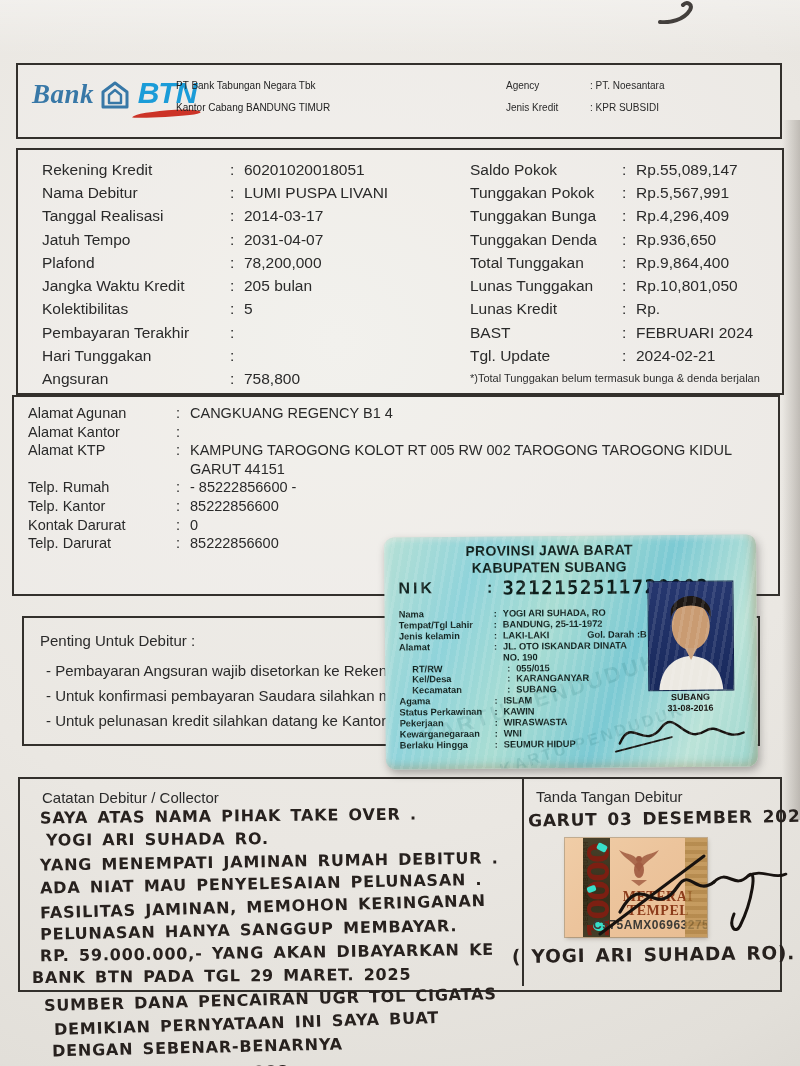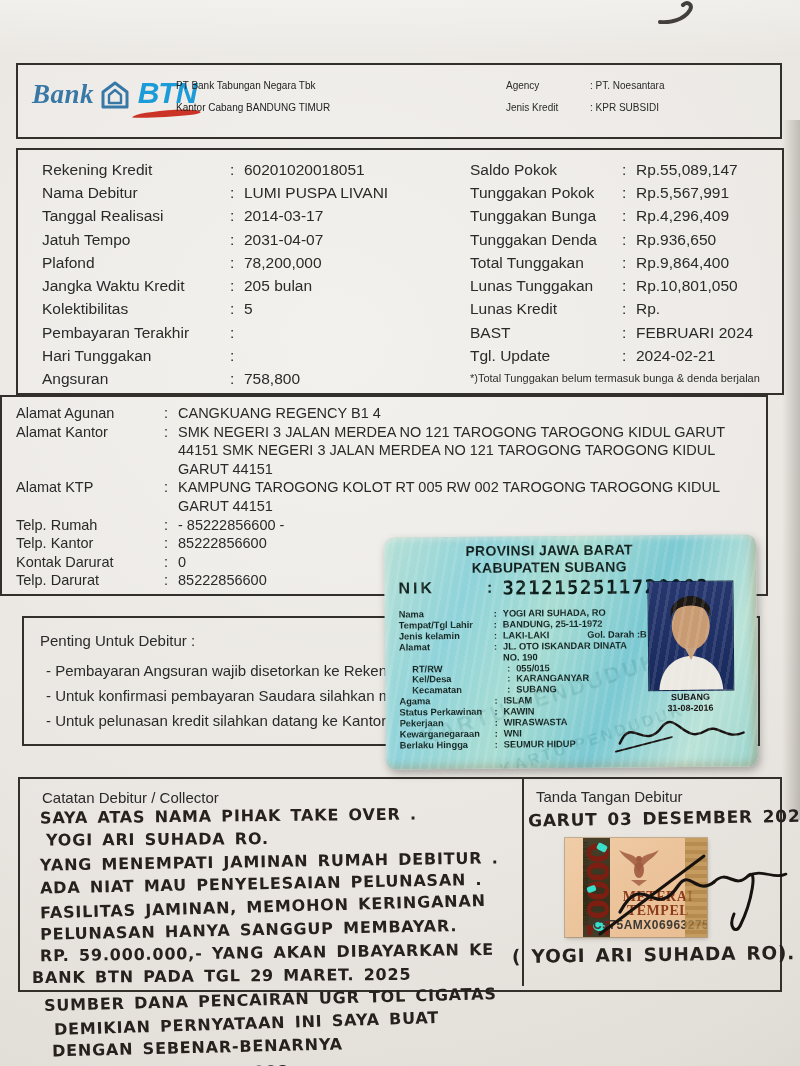--- a/index.html
+++ b/index.html
@@ -32,21 +32,21 @@
   .ccol{position:absolute;top:8px;font-size:15.5px;}
   .ccol-left{left:24px;width:372px;}
   .ccol-right{left:408px;width:348px;margin-left:44px;}
   .crow{display:flex;height:23.3px;align-items:center;white-space:nowrap;}
   .ccol-left .clabel{flex:0 0 188px;}
   .ccol-right .clabel{flex:0 0 152px;}
   .ccolon{flex:0 0 8px;}
   .cvalue{margin-left:6px;}
   .cfoot{margin-top:4px;font-size:11px;color:#2e2e2e;}
   
-  .addr{left:0;top:395px;width:764px;height:197px;}
+  .addr{left:12px;top:395px;width:764px;height:197px;}
   .addr-inner{position:absolute;left:14px;top:7px;width:736px;font-size:14.5px;line-height:18.6px;}
   .arow{display:flex;}
   .alabel{flex:0 0 148px;}
   .acolon{flex:0 0 8px;}
   .avalue{flex:1;margin-left:6px;}
   
   .imp{left:22px;top:616px;width:734px;height:126px;background:none;}
   .imp-title{position:absolute;left:16px;top:14px;font-size:15px;}
   .imp-items{position:absolute;left:22px;top:40px;font-size:15px;line-height:25px;white-space:nowrap;}
   
@@ -275,21 +275,20 @@
   <div class="box addr">
     <div class="addr-inner">
       <div class="arow">
           <span class="alabel">Alamat Agunan</span>
           <span class="acolon">:</span>
           <span class="avalue">CANGKUANG REGENCY B1 4</span>
         </div>
       <div class="arow">
           <span class="alabel">Alamat Kantor</span>
           <span class="acolon">:</span>
-          <span class="avalue">SMK NEGERI 3 JALAN MERDEA NO 121 TAROGONG TAROGONG KIDUL GARUT 44151 SMK NEGERI 3 JALAN MERDEA NO 121 TAROGONG TAROGONG KIDUL GARUT 44151</span>
         </div>
       <div class="arow">
           <span class="alabel">Alamat KTP</span>
           <span class="acolon">:</span>
           <span class="avalue">KAMPUNG TAROGONG KOLOT RT 005 RW 002 TAROGONG TAROGONG KIDUL GARUT 44151</span>
         </div>
       <div class="arow">
           <span class="alabel">Telp. Rumah</span>
           <span class="acolon">:</span>
           <span class="avalue">- 85222856600 -</span>

